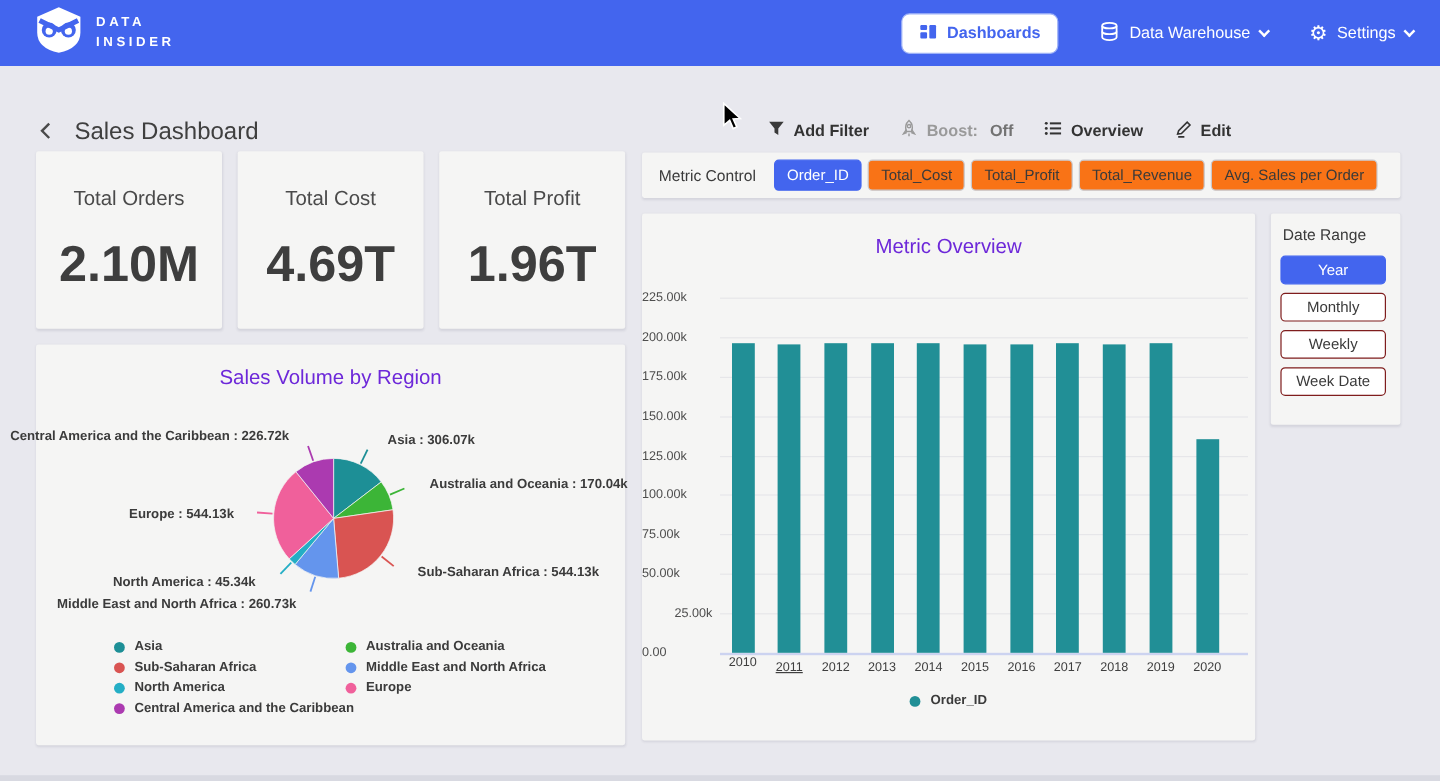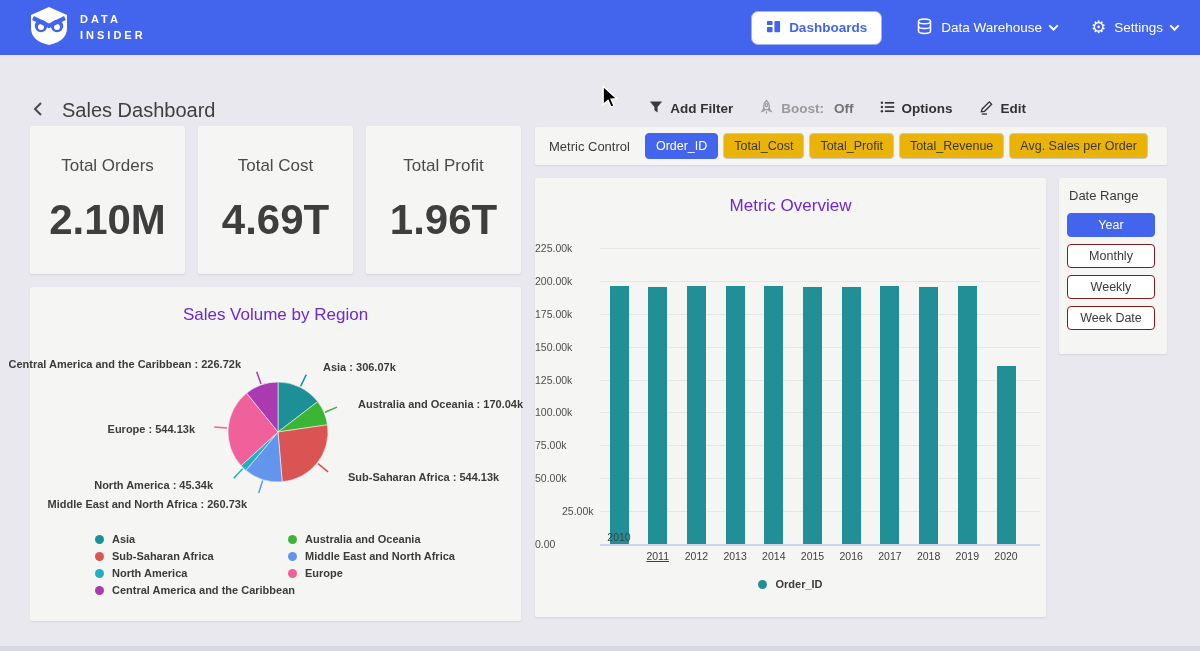--- a/index.html
+++ b/index.html
@@ -30,21 +30,21 @@
   .card { position:absolute; background:#f5f5f4; border-radius:2px; box-shadow:0 1px 2px rgba(40,40,70,0.10); }
 
   
   .kpi { width:155px; height:148px; top:126px; display:flex; flex-direction:column; align-items:center; justify-content:center; gap:20px; }
   .kpi-label { font-size:17px; color:#4a4a4a; }
   .kpi-value { font-size:42px; font-weight:bold; color:#3e3e3e; }
 
   
   .metric-bar { left:535px; top:127px; width:632px; height:38px; display:flex; align-items:center; padding:0 14px; gap:5px; }
   .metric-label { font-size:13px; color:#3a3a3a; margin-right:10px; }
-  .pill-btn { height:26px; padding:0 10px; display:flex; align-items:center; justify-content:center; background:#eab308; border:1px solid #c8c8cd; border-radius:4px; font-size:12.5px; color:#3a3a3a; cursor:pointer; white-space:nowrap; }
+  .pill-btn { height:26px; padding:0 10px; display:flex; align-items:center; justify-content:center; background:#f97316; border:1px solid #c8c8cd; border-radius:4px; font-size:12.5px; color:#3a3a3a; cursor:pointer; white-space:nowrap; }
   .pill-btn.selected { background:#4365ee; border-color:#4365ee; color:#fff; }
 
   
   .pie-card { left:30px; top:287px; width:491px; height:334px; }
   .chart-title { position:absolute; left:0; right:0; top:18px; text-align:center; font-size:17px; color:#6d28d9; }
   .pie-svg { position:absolute; left:0; top:0; }
   .pie-label { position:absolute; font-size:11px; font-weight:bold; color:#3b3b3b; white-space:nowrap; }
   .legend-col { position:absolute; top:246px; display:flex; flex-direction:column; gap:5px; }
   .legend-item { display:flex; align-items:center; gap:8px; font-size:11px; font-weight:bold; color:#3b3b3b; white-space:nowrap; }
   .dot { width:9px; height:9px; border-radius:50%; flex:none; }
@@ -151,21 +151,21 @@
         <span>
           <svg width="15" height="14" viewBox="0 0 16 15">
             <circle cx="2" cy="3" r="1.3" fill="#333"></circle>
               <rect x="5.2" y="2.1" width="10" height="1.8" fill="#333"></rect>
             <circle cx="2" cy="7.5" r="1.3" fill="#333"></circle>
               <rect x="5.2" y="6.6" width="10" height="1.8" fill="#333"></rect>
             <circle cx="2" cy="12" r="1.3" fill="#333"></circle>
               <rect x="5.2" y="11.1" width="10" height="1.8" fill="#333"></rect>
           </svg>
         </span>
-        <span>Options</span>
+        <span>Overview</span>
       </span>
       <span class="h-action">
         <span>
           <svg width="15" height="16" viewBox="0 0 16 17" fill="none" stroke="#333" stroke-width="1.4">
             <path d="M2.5 13.5 L3.4 10.6 L11 3 L13.5 5.5 L5.9 13.1 L2.5 13.5 Z"></path>
             <path d="M3 16 H8.5"></path>
           </svg>
         </span>
         <span>Edit</span>
       </span>
@@ -276,21 +276,21 @@
       <div class="ytick" style="left: 0px; top: 195.6px;">125.00k</div>
       <div class="gridline" style="left: 65px; width: 440px; top: 168.7px;"></div>
       <div class="ytick" style="left: 0px; top: 162.7px;">150.00k</div>
       <div class="gridline" style="left: 65px; width: 440px; top: 135.8px;"></div>
       <div class="ytick" style="left: 0px; top: 129.8px;">175.00k</div>
       <div class="gridline" style="left: 65px; width: 440px; top: 102.9px;"></div>
       <div class="ytick" style="left: 0px; top: 96.9px;">200.00k</div>
       <div class="gridline" style="left: 65px; width: 440px; top: 70px;"></div>
       <div class="ytick" style="left: 0px; top: 64px;">225.00k</div>
       <div class="bar" style="left: 74.5px; top: 108.3px; height: 257.7px; background: rgb(33, 143, 150);"></div>
-      <div class="xtick" style="left: 65px; top: 353px;">2010</div>
+      <div class="xtick" style="left: 65px; top: 368px;">2010</div>
       <div class="bar" style="left: 113.2px; top: 108.5px; height: 257.5px; background: rgb(33, 143, 150);"></div>
       <div class="xtick" style="left: 103.7px; top: 372px; text-decoration: underline;">2011</div>
       <div class="bar" style="left: 151.9px; top: 107.5px; height: 258.5px; background: rgb(33, 143, 150);"></div>
       <div class="xtick" style="left: 142.4px; top: 372px;">2012</div>
       <div class="bar" style="left: 190.6px; top: 108.2px; height: 257.8px; background: rgb(33, 143, 150);"></div>
       <div class="xtick" style="left: 181.1px; top: 372px;">2013</div>
       <div class="bar" style="left: 229.3px; top: 108.4px; height: 257.6px; background: rgb(33, 143, 150);"></div>
       <div class="xtick" style="left: 219.8px; top: 372px;">2014</div>
       <div class="bar" style="left: 268px; top: 108.8px; height: 257.2px; background: rgb(33, 143, 150);"></div>
       <div class="xtick" style="left: 258.5px; top: 372px;">2015</div>

